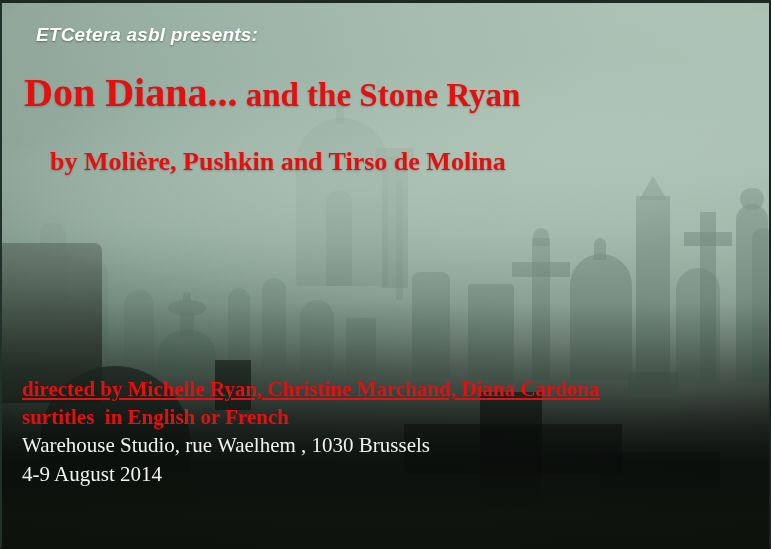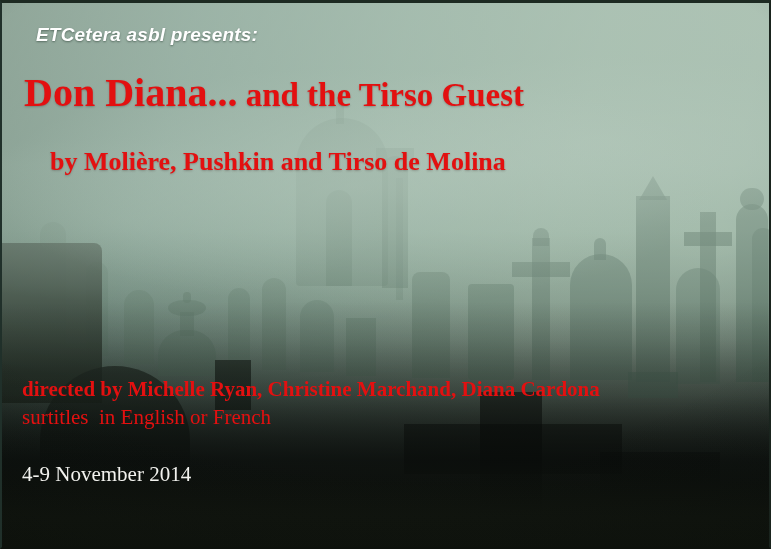--- a/index.html
+++ b/index.html
@@ -122,25 +122,26 @@
     color: #e31010;
     text-shadow: 0 1px 2px rgba(60,40,40,0.28);
     margin-left: 20px;
   }
 
   #directed {
     left: 22px; top: 377px;
     font-size: 21px;
     font-weight: bold;
     color: #e31010;
+    text-decoration: underline;
   }
   #surtitles {
     left: 22px; top: 405px;
     font-size: 21px;
-    font-weight: normal;
+    font-weight: bold;
     color: #e31010;
   }
   #venue {
     left: 22px; top: 433px;
     font-size: 21px;
     color: #f2f2ee;
   }
   #dates {
     left: 22px; top: 462px;
     font-size: 21px;
@@ -224,27 +225,28 @@
     <div class="stone" style="left:600px; top:452px; width:120px; height:97px; opacity:0.40; background:#040704;"></div>
   </div>
 
   <div class="layer" id="ground"></div>
   <div class="layer" id="vignette"></div>
 
   <div id="text-layer">
 
     <div class="tx" id="presents">ETCetera asbl presents:</div>
 
-    <div class="tx" id="title"><span class="big">Don Diana...</span><span class="small"> and the Tirso Guest</span></div>
+    <div class="tx" id="title"><span class="big">Don Diana...</span><span class="small"> and the Stone Ryan</span></div>
 
     <div class="tx" id="authors">by Molière, Pushkin and Tirso de Molina</div>
 
     <div class="tx" id="directed">directed by Michelle Ryan, Christine Marchand, Diana Cardona</div>
 
     <div class="tx" id="surtitles">surtitles  in English or French</div>
 
-
-    <div class="tx" id="dates">4-9 November 2014</div>
+    <div class="tx" id="venue">Warehouse Studio, rue Waelhem , 1030 Brussels</div>
+
+    <div class="tx" id="dates">4-9 August 2014</div>
 
   </div>
 
   <div class="layer" id="frame"></div>
 </div>
 
 </body></html>

